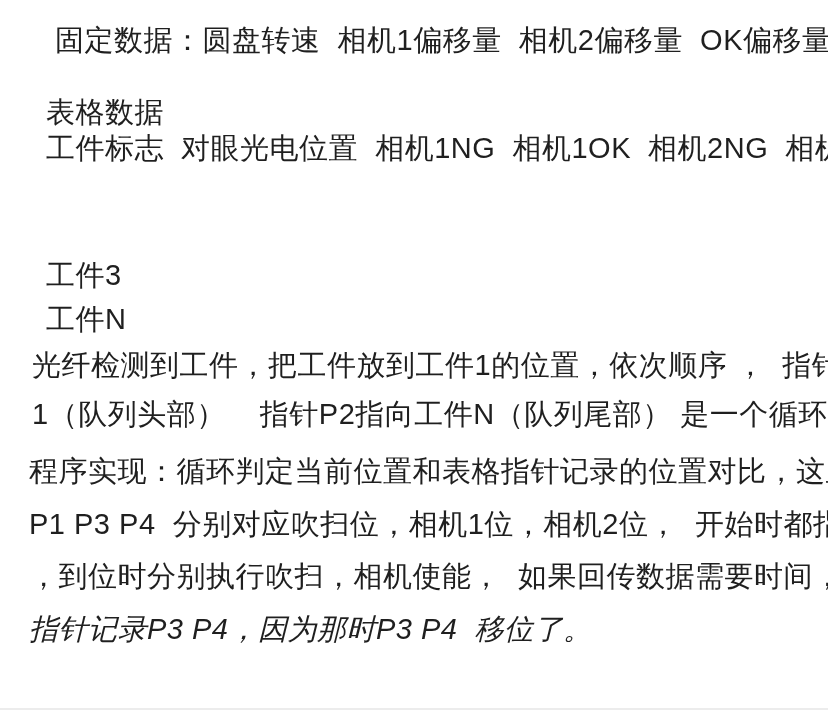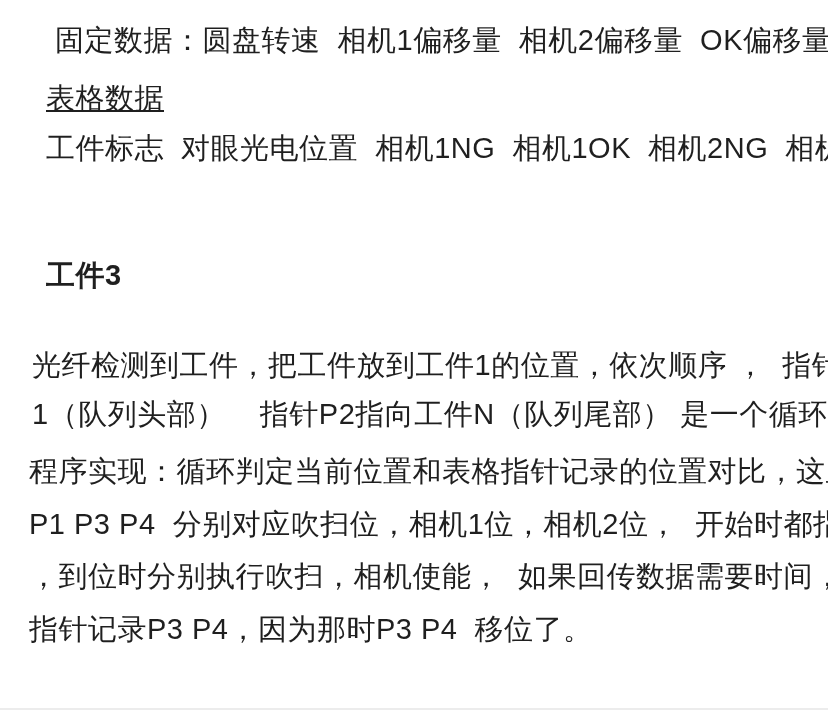--- a/index.html
+++ b/index.html
@@ -20,32 +20,32 @@
     position: absolute;
     white-space: pre;
     font-size: 29px;
     line-height: 34px;
     font-weight: 300;
     letter-spacing: 0.5px;
     color: #1f1f1f;
   }
   
   .l-fixed   { top: 23px;  left: 55px; }
-  .l-tabledh { top: 81px;  left: 46px; text-decoration: underline; }
+  .l-tabledh { top: 95px;  left: 46px; }
   .l-tablehd { top: 131px; left: 46px; }
   .l-row1    { top: 173px; left: 46px; }
   .l-row2    { top: 218px; left: 46px; }
-  .l-row3    { top: 258px; left: 46px; font-weight: bold; }
+  .l-row3    { top: 258px; left: 46px; }
   .l-rowN    { top: 302px; left: 46px; }
   .l-q1      { top: 348px; left: 32px; }
   .l-q2      { top: 397px; left: 32px; }
   .l-p1      { top: 454px; left: 29px; }
   .l-p2      { top: 507px; left: 29px; }
   .l-p3      { top: 559px; left: 29px; }
-  .l-p4      { top: 612px; left: 29px; }
+  .l-p4      { top: 612px; left: 29px; font-style: italic; }
   .divider {
     position: absolute;
     left: 0;
     top: 708px;
     width: 828px;
     height: 2px;
     background: #ececec;
   }
 </style>
 </head>
@@ -53,20 +53,21 @@
 
 <div class="page">
 
   <div class="line l-fixed">固定数据：圆盘转速  相机1偏移量  相机2偏移量  OK偏移量  NG偏移量</div>
 
   <div class="line l-tabledh">表格数据</div>
 
   <div class="line l-tablehd">工件标志  对眼光电位置  相机1NG  相机1OK  相机2NG  相机2OK</div>
 
   <div class="line l-row3">工件3</div>
+  <div class="line l-rowN">工件N</div>
 
   <div class="line l-q1">光纤检测到工件，把工件放到工件1的位置，依次顺序 ，  指针P1指向工件</div>
   <div class="line l-q2">1（队列头部）    指针P2指向工件N（队列尾部） 是一个循环队列。</div>
 
   <div class="line l-p1">程序实现：循环判定当前位置和表格指针记录的位置对比，这里有3个指针，</div>
   <div class="line l-p2">P1 P3 P4  分别对应吹扫位，相机1位，相机2位，  开始时都指向工件1</div>
   <div class="line l-p3">，到位时分别执行吹扫，相机使能，  如果回传数据需要时间，  还需要现有</div>
   <div class="line l-p4">指针记录P3 P4，因为那时P3 P4  移位了。</div>
 
   <div class="divider"></div>

